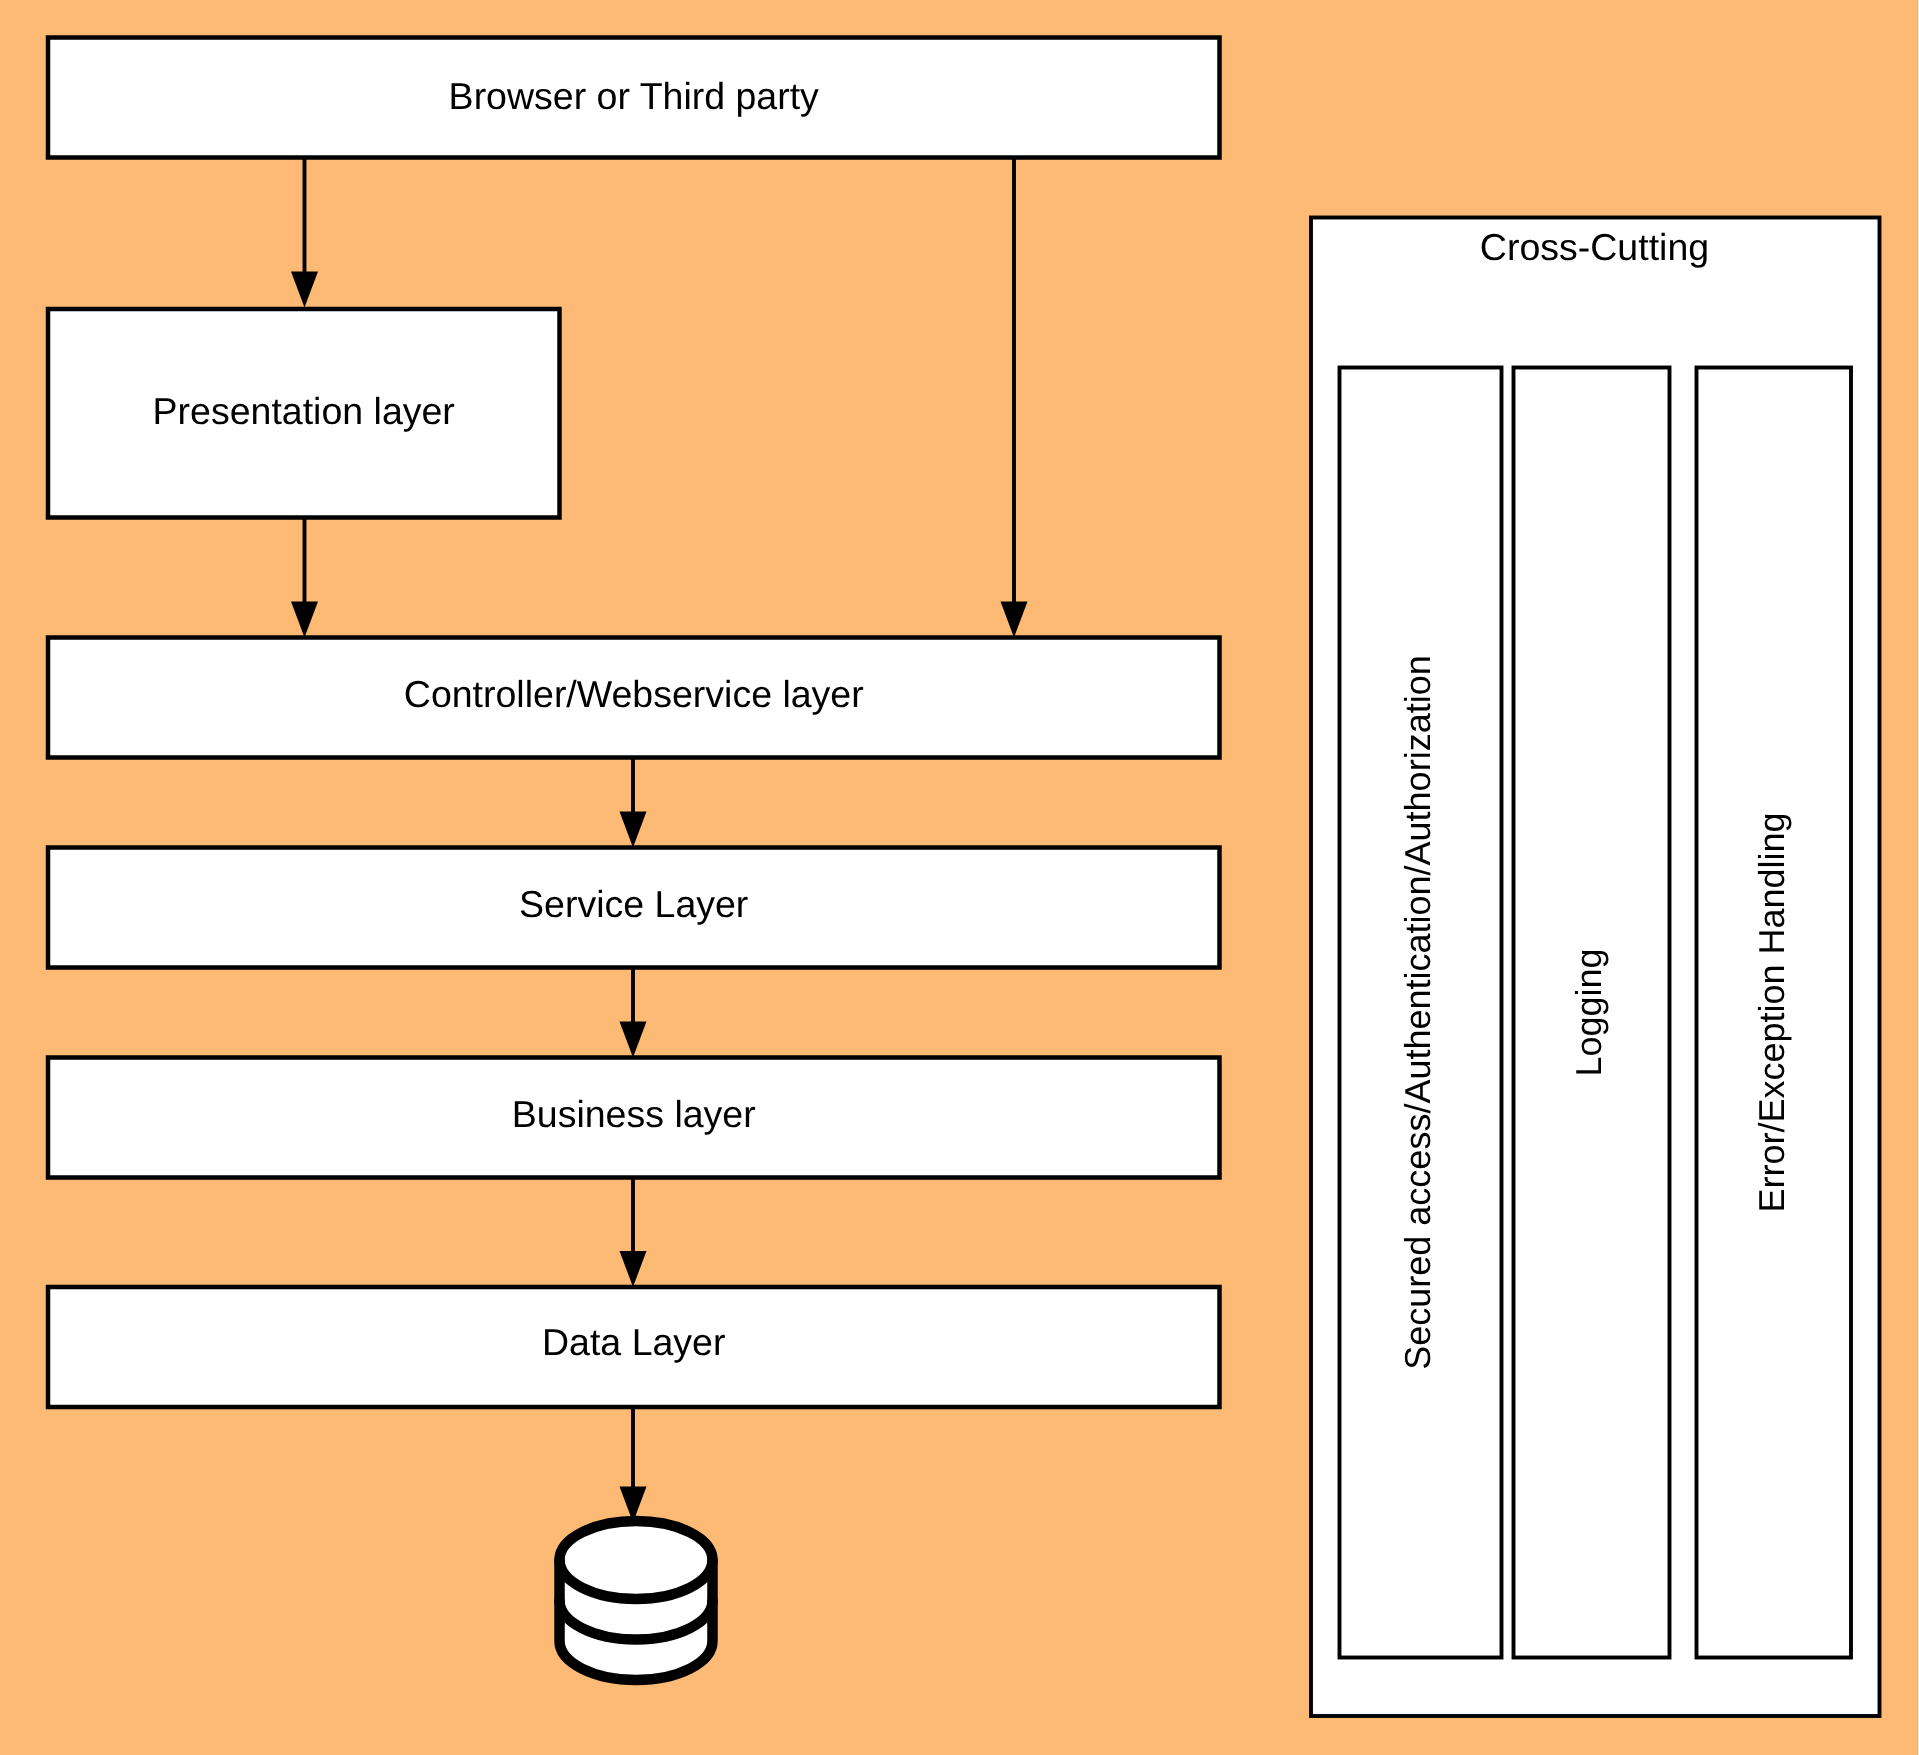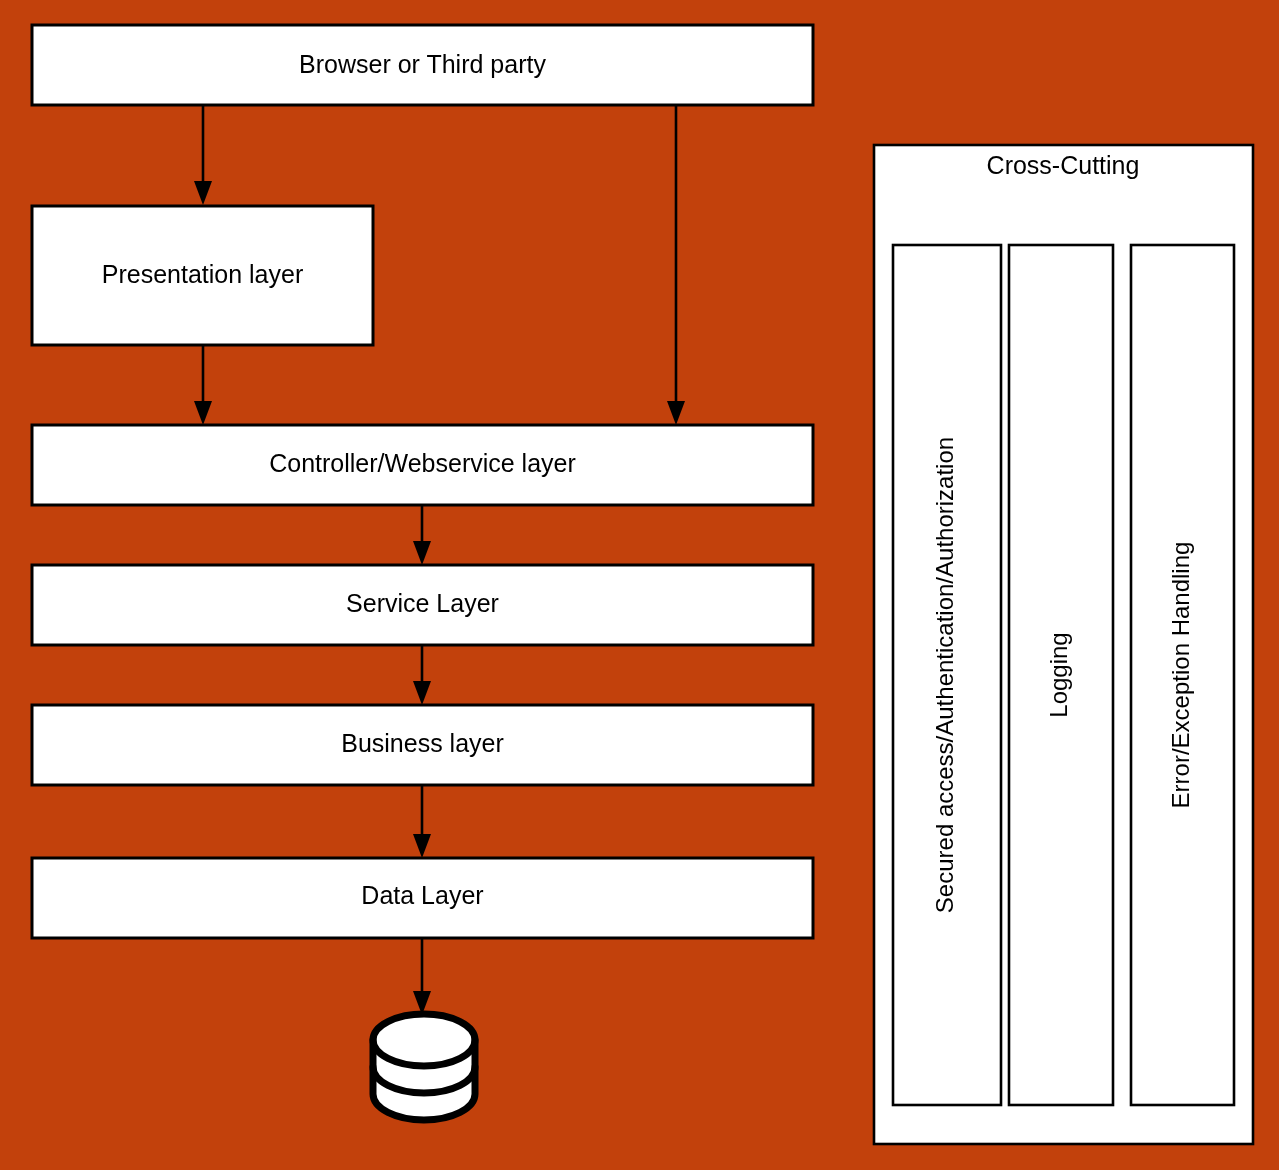--- a/index.html
+++ b/index.html
@@ -8,21 +8,21 @@
     background: #ffffff;
   }
   body {
     font-family: "Liberation Sans", sans-serif;
     -webkit-font-smoothing: antialiased;
   }
   #canvas {
     position: relative;
     width: 1279px;
     height: 1170px;
-    background: #c2410c;
+    background: #fdba74;
     overflow: hidden;
   }
   #diagram-svg {
     position: absolute;
     left: 0;
     top: 0;
     width: 1279px;
     height: 1170px;
   }
   .node-rect {

